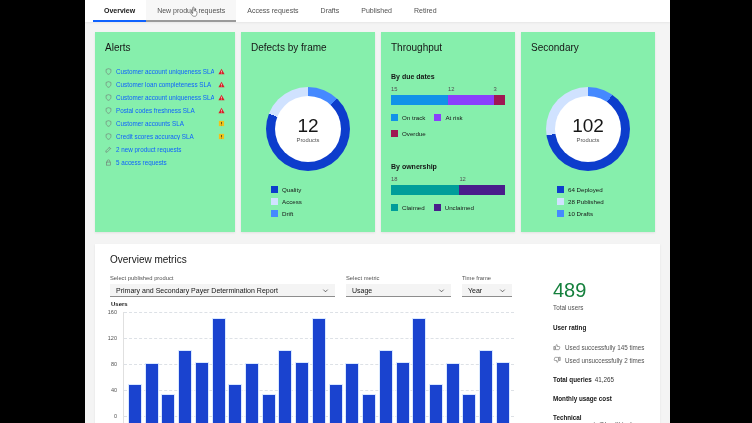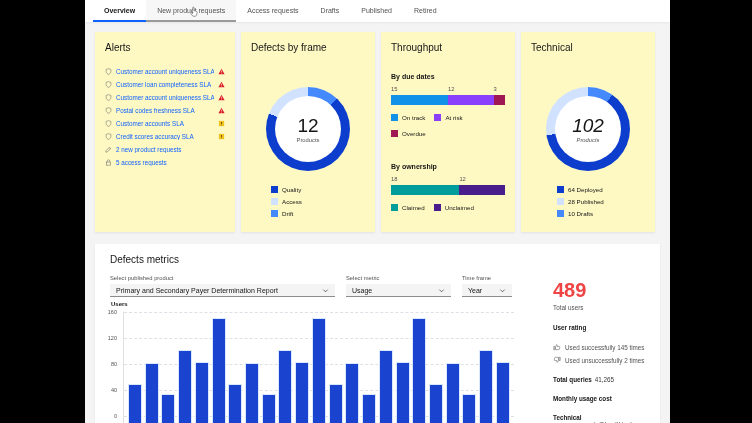--- a/index.html
+++ b/index.html
@@ -8,21 +8,21 @@
   .content{position:absolute;left:85px;top:0;width:585px;height:423px;background:#f4f4f4;overflow:hidden}
 
   
   .tabbar{height:22px;background:#fff;display:flex;align-items:stretch;padding-left:8px;box-shadow:0 1px 2px rgba(0,0,0,.06)}
   .tab{font-size:7px;color:#525252;display:flex;align-items:center;padding:0 11px;border-bottom:2px solid transparent;white-space:nowrap;cursor:pointer}
   .tab.selected{color:#161616;font-weight:bold;border-bottom-color:#0f62fe}
   .tab.hover{border-bottom-color:#9a9a9a;background:#f7f7f7}
 
   
   .cards{position:absolute;top:32px;left:10px;display:flex;gap:6px}
-  .card{background:#fef9c3;height:200px;box-sizing:border-box;padding:8px 10px;box-shadow:0 1px 2px rgba(0,0,0,.08)}
+  .card{background:#86efac;height:200px;box-sizing:border-box;padding:8px 10px;box-shadow:0 1px 2px rgba(0,0,0,.08)}
   .card h2{margin:2px 0 0;font-size:10px;font-weight:400;color:#161616}
   .card-alerts{width:140px}
   .card-sm{width:134px}
 
   
   .alerts-list{margin-top:12px}
   .alert-row{display:flex;align-items:center;gap:4px;height:13px}
   .alert-row .lead{width:7px;height:7px;flex:0 0 auto;display:flex}
   .alert-row .lbl{flex:1;font-size:6.3px;color:#0f62fe;white-space:nowrap;overflow:hidden}
   .alert-row .sev{width:7px;height:7px;flex:0 0 auto;display:flex}
@@ -64,21 +64,21 @@
   .ylabel{position:absolute;left:16px;top:57px;font-size:6px;font-weight:bold;color:#161616}
   .yticks{position:absolute;left:2px;top:68px;width:22px;height:111px}
   .yticks div{position:absolute;right:2px;font-size:5.5px;color:#525252}
   .plot{position:absolute;left:28px;top:68px;width:390px;height:111px;border-left:1px solid #e0e0e0}
   .gridline{position:absolute;left:0;right:0;border-top:1px dashed #dde1e6}
   .bars{position:absolute;inset:0;display:flex;align-items:flex-end;justify-content:space-between;padding:0 5px}
   .bar{width:12px;box-shadow:0 0 0 1px rgba(208,226,255,.8)}
 
   
   .stats{position:absolute;left:458px;top:36px;width:104px}
-  .stat-big{font-size:20px;font-weight:700;line-height:1;color:#ef4444}
+  .stat-big{font-size:20px;font-weight:400;line-height:1;color:#15803d}
   .stat-cap{font-size:6.3px;color:#525252;margin-top:4px}
   .stat-bold{font-size:6.3px;font-weight:bold;color:#161616;margin-top:13px}
   .thumb-row{display:flex;align-items:center;gap:4px;font-size:6.3px;color:#525252;margin-top:5px}
   .thumb-row.first{margin-top:12px}
   .thumb-row .ticon{width:8px;height:8px;display:flex}
   .kv{font-size:6.3px;margin-top:12px;color:#161616}
   .kv .k{font-weight:bold}
   .kv .v{color:#393939;margin-left:3px}
 
   
@@ -287,23 +287,23 @@
               <span class="legend-item">
                 <span class="swatch" style="background: rgb(73, 29, 139);"></span>
                 <span>Unclaimed</span>
               </span>
             </div>
           </div>
         </div>
     </section>
 
     <section class="card card-sm">
-      <h2>Technical</h2>
+      <h2>Secondary</h2>
       <div class="donut-wrap">
-        <div class="donut" id="throughput-donut" style="background: conic-gradient(rgb(69, 137, 255) 0deg, rgb(69, 137, 255) 35.3deg, rgb(13, 61, 204) 35.3deg, rgb(13, 61, 204) 261.2deg, rgb(208, 226, 255) 261.2deg, rgb(208, 226, 255) 360deg); font-style: italic;">
+        <div class="donut" id="throughput-donut" style="background: conic-gradient(rgb(69, 137, 255) 0deg, rgb(69, 137, 255) 35.3deg, rgb(13, 61, 204) 35.3deg, rgb(13, 61, 204) 261.2deg, rgb(208, 226, 255) 261.2deg, rgb(208, 226, 255) 360deg);">
           <div class="donut-center">
             <div class="donut-num">102</div>
             <div class="donut-sub">Products</div>
           </div>
         </div>
       </div>
       <div class="legend-col indent2" id="throughput-legend">
           <div class="legend-item">
             <span class="swatch" style="background: rgb(13, 61, 204);"></span>
             <span>64 Deployed</span>
@@ -314,21 +314,21 @@
           </div>
           <div class="legend-item">
             <span class="swatch" style="background: rgb(69, 137, 255);"></span>
             <span>10 Drafts</span>
           </div>
         </div>
     </section>
   </div>
 
   <section class="panel">
-    <h2>Defects metrics</h2>
+    <h2>Overview metrics</h2>
     <div class="filters" id="filters">
         <div class="filter f0">
           <div class="flabel">Select published product</div>
           <div class="select">
             <span>Primary and Secondary Payer Determination Report</span>
             <span class="chev">
               <svg viewBox="0 0 16 16">
                 <path d="M3 6l5 5 5-5" fill="none" stroke="#161616" stroke-width="1.4"></path>
               </svg>
             </span>

